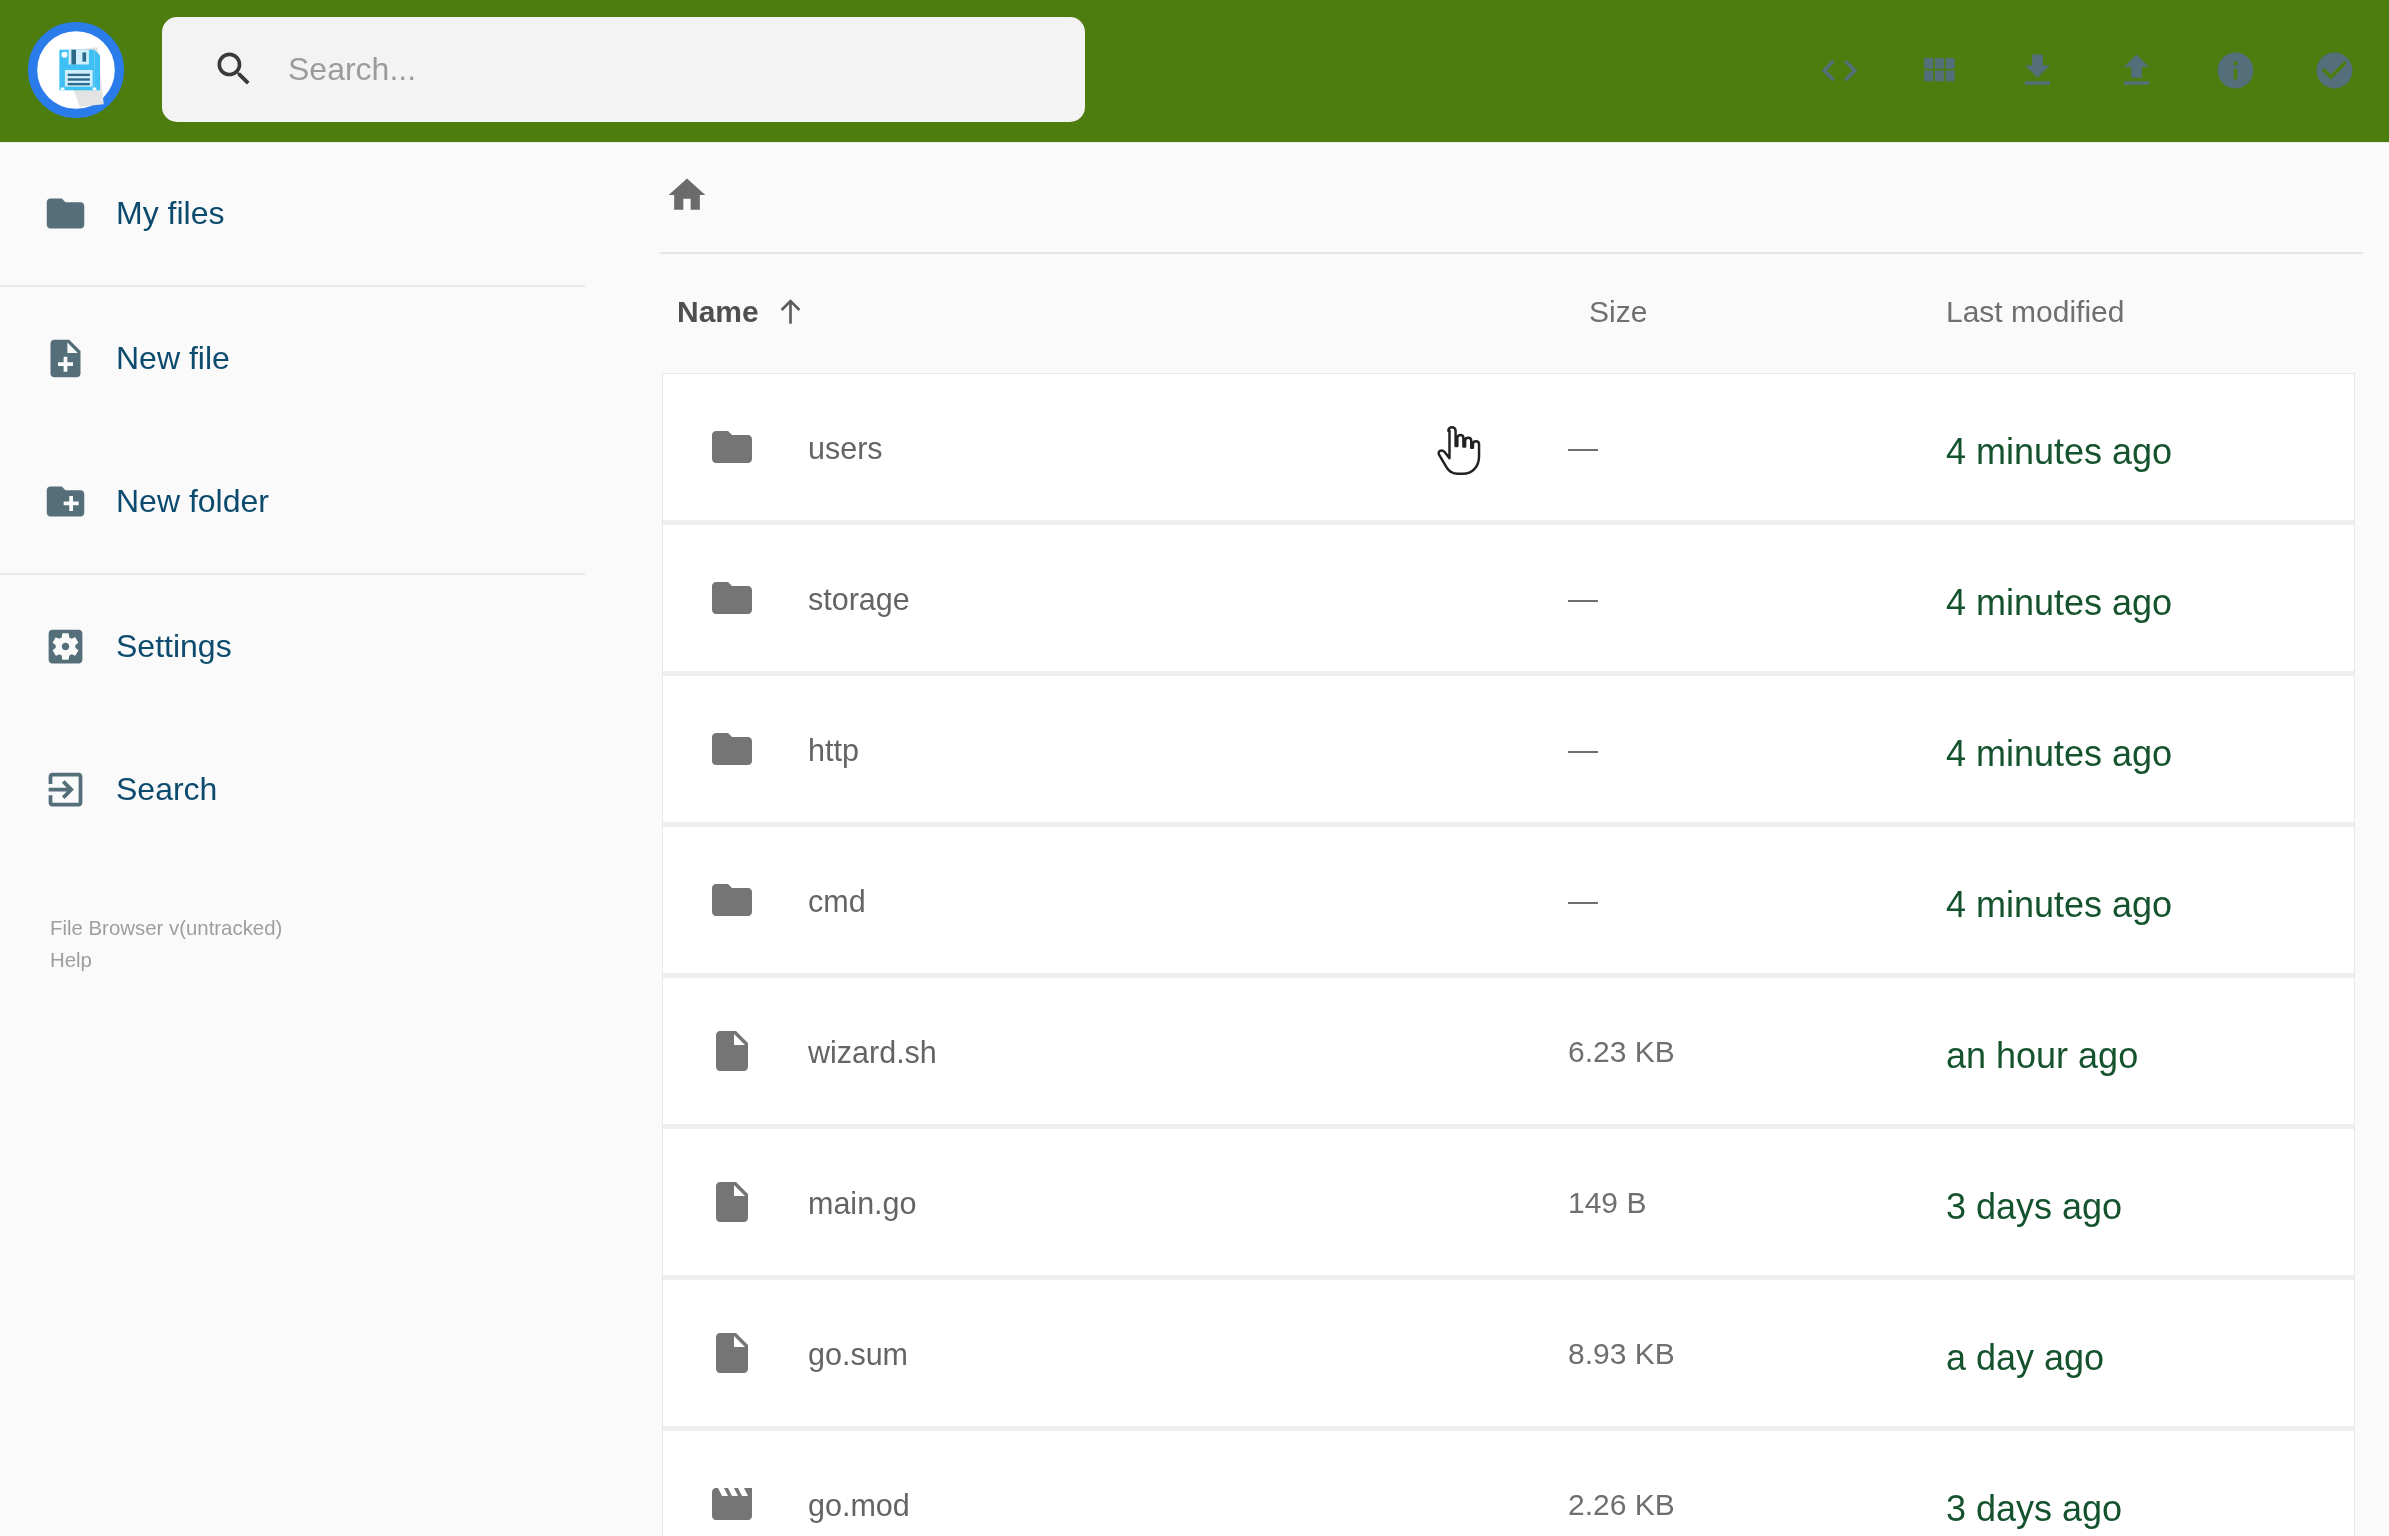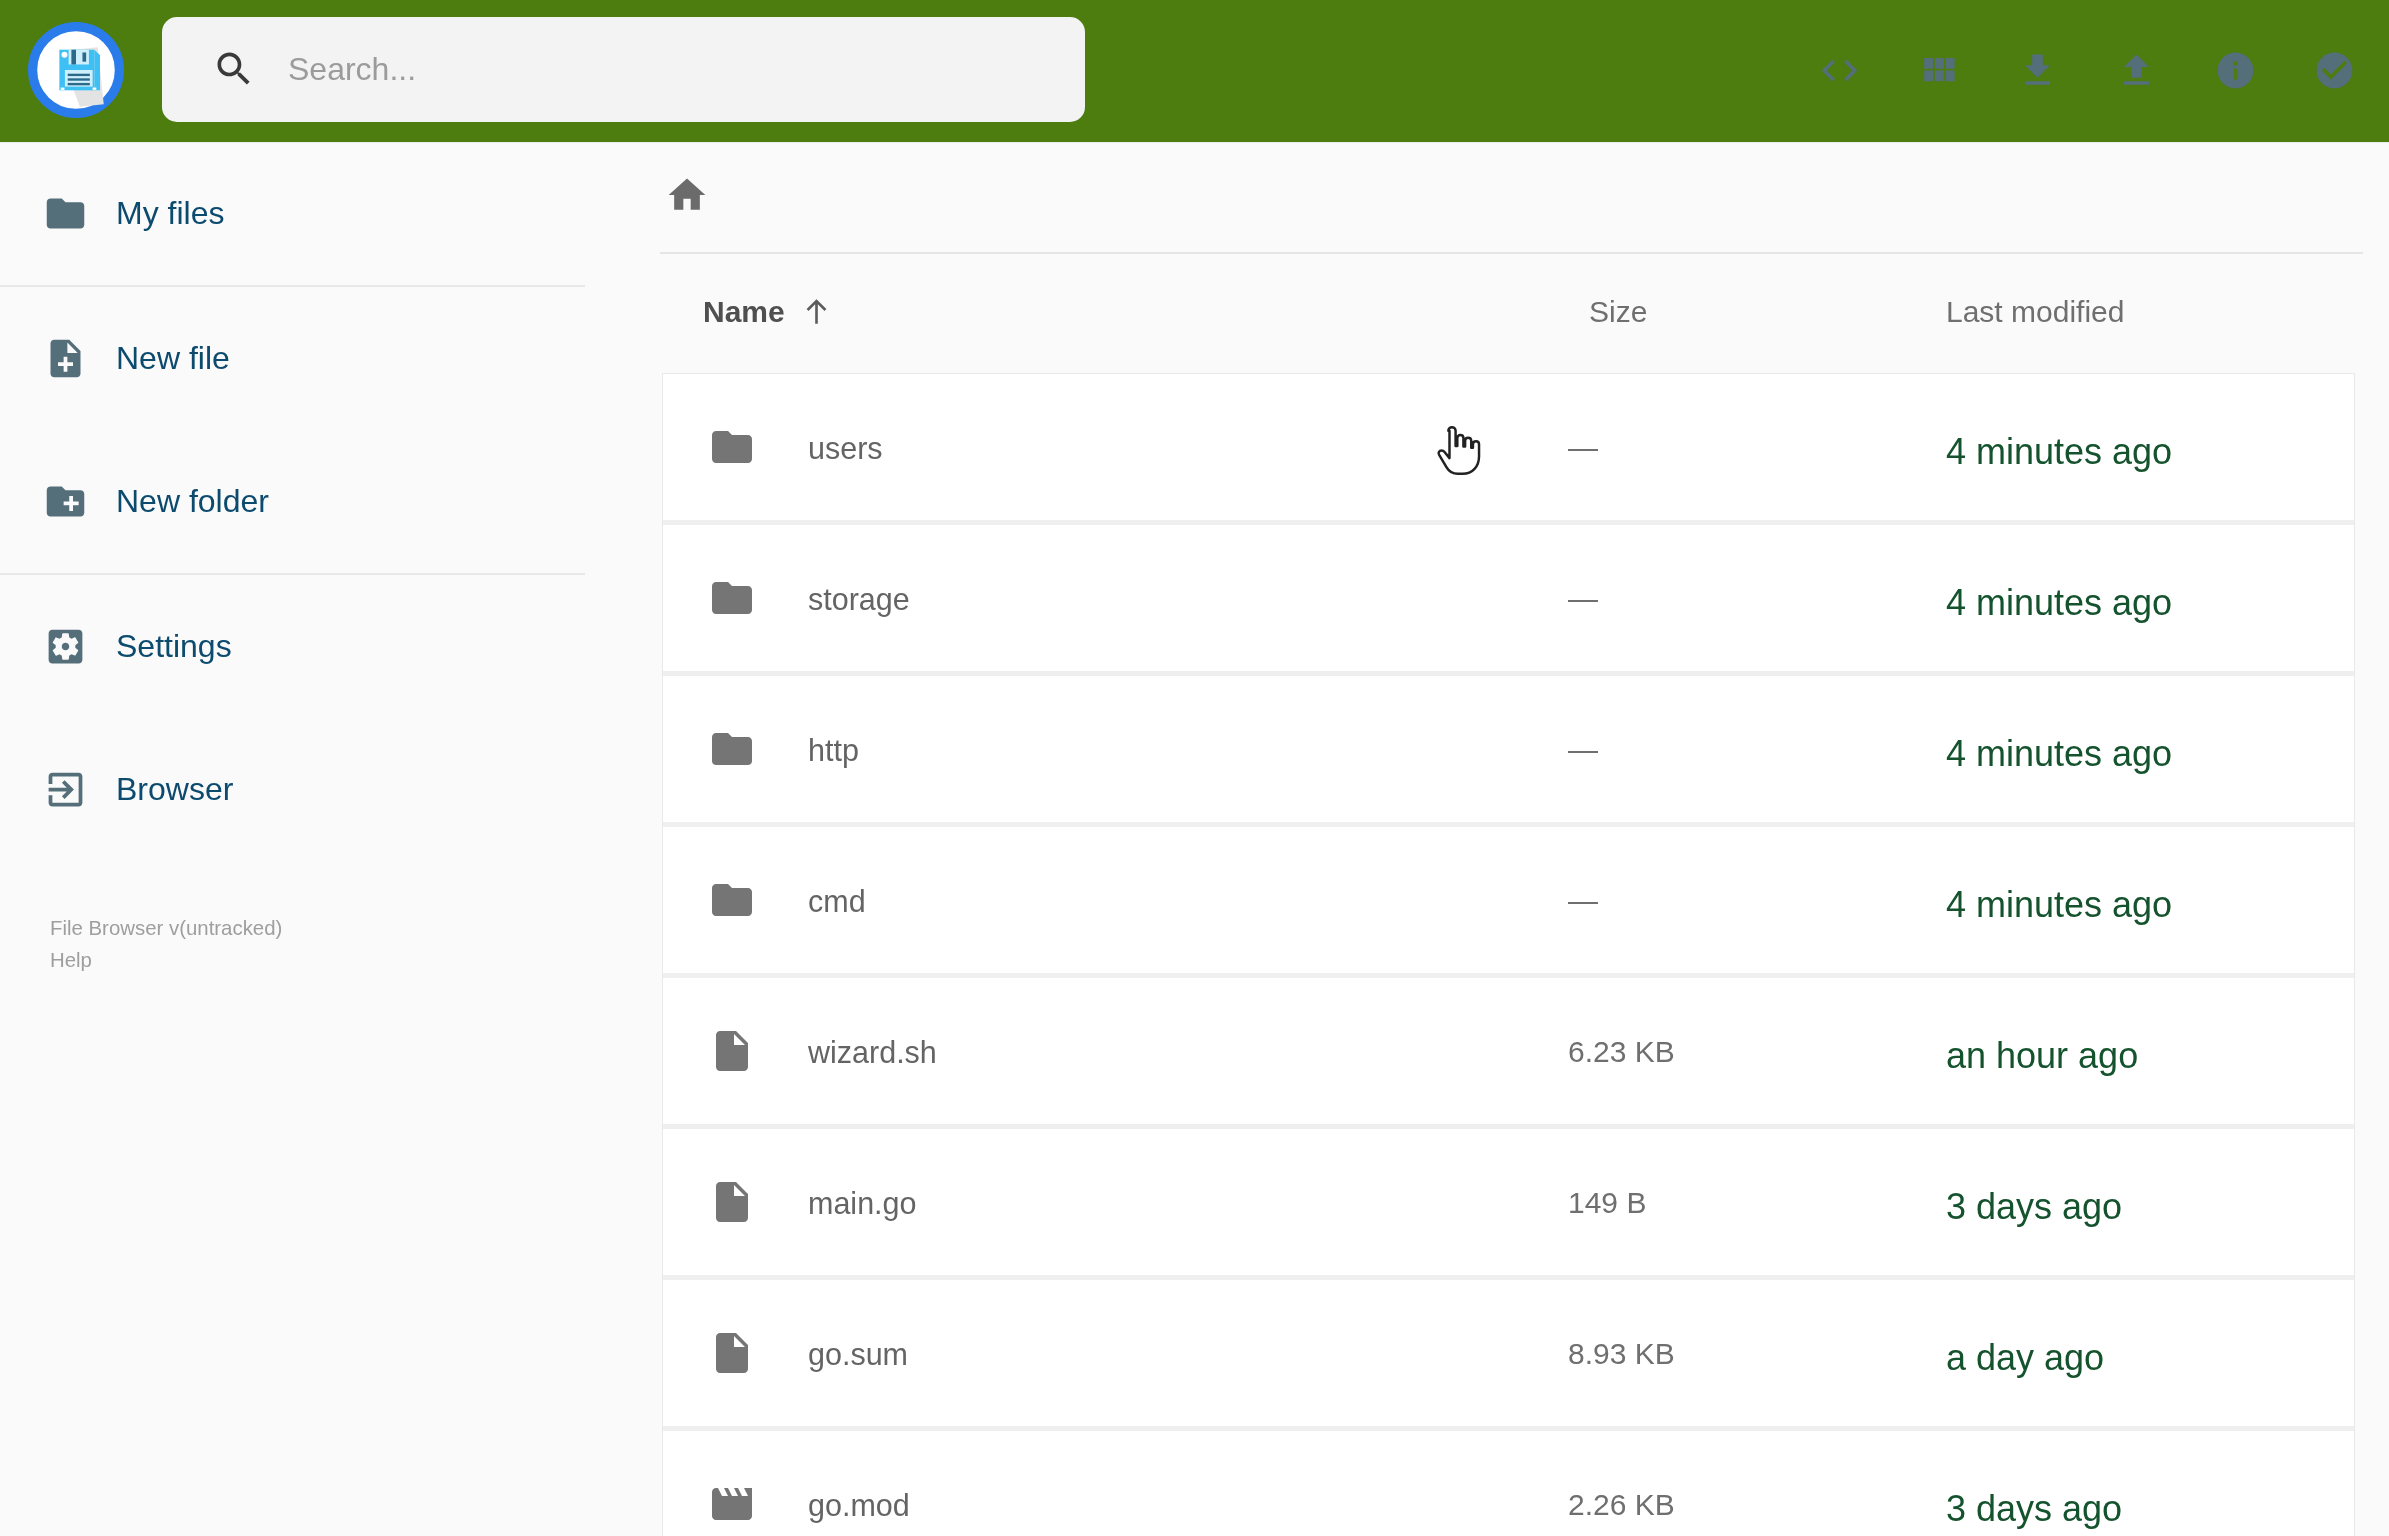--- a/index.html
+++ b/index.html
@@ -47,21 +47,21 @@
   .side-item .slabel{font-size:32px;margin-left:28px;}
   .side-div{height:1.9px;background:#e8e8e8;width:585px;}
   .side-footer{position:absolute;left:50px;top:770px;font-size:20.4px;color:#9e9e9e;line-height:32px;}
   .side-footer a{display:block;color:#9e9e9e;text-decoration:none;cursor:pointer;}
   
   .main{position:absolute;left:585px;top:142px;right:0;bottom:0;}
   .home-btn{position:absolute;left:80px;top:31px;width:44px;height:44px;color:#6b6b6b;cursor:pointer;background:none;border:none;padding:0;}
   .home-btn svg{width:44px;height:44px;display:block;}
   .crumb-div{position:absolute;left:75px;top:110px;width:1703px;height:1.9px;background:#e5e5e5;}
   .listing-header{position:absolute;top:151px;left:0;right:0;height:46px;font-size:30px;color:#6f6f6f;}
-  .lh-name{position:absolute;left:118px;top:0;font-weight:bold;color:#4f4f4f;display:flex;align-items:center;gap:13px;cursor:pointer;}
+  .lh-name{position:absolute;left:92px;top:0;font-weight:bold;color:#4f4f4f;display:flex;align-items:center;gap:13px;cursor:pointer;}
   .lh-name svg{width:37px;height:37px;color:#5c5c5c;}
   .lh-size{position:absolute;left:984px;top:1.9px;cursor:pointer;margin-left:20px;}
   .lh-mod{position:absolute;left:1361px;top:1.9px;cursor:pointer;}
   .card{
     position:absolute;left:77px;top:231px;width:1691px;
     background:#ffffff;border:1.9px solid #e9e9e9;border-bottom:none;
   }
   .row{position:relative;height:146px;background:#fff;cursor:pointer;text-align:center;}
   .row + .row{border-top:5.6px solid #efefef;}
   .row .ficon{position:absolute;left:45px;top:49px;width:48px;height:48px;color:#757575;}
@@ -180,21 +180,21 @@
     </span>
     <span class="slabel">Settings</span>
   </div>
 
   <div class="side-item">
     <span class="sicon">
       <svg viewBox="0 0 24 24">
           <path fill="#546e7a" d="M10.09 15.59 11.5 17l5-5-5-5-1.41 1.41L12.67 11H3v2h9.67l-2.58 2.59zM19 3H5c-1.11 0-2 .9-2 2v4h2V5h14v14H5v-4H3v4c0 1.1.89 2 2 2h14c1.1 0 2-.9 2-2V5c0-1.1-.9-2-2-2z"></path>
         </svg>
     </span>
-    <span class="slabel">Browser</span>
+    <span class="slabel">Search</span>
   </div>
 
   <div class="side-footer">
     <a>File Browser v(untracked)</a>
     <a>Help</a>
   </div>
 </div>
 
 <div class="main">
 

